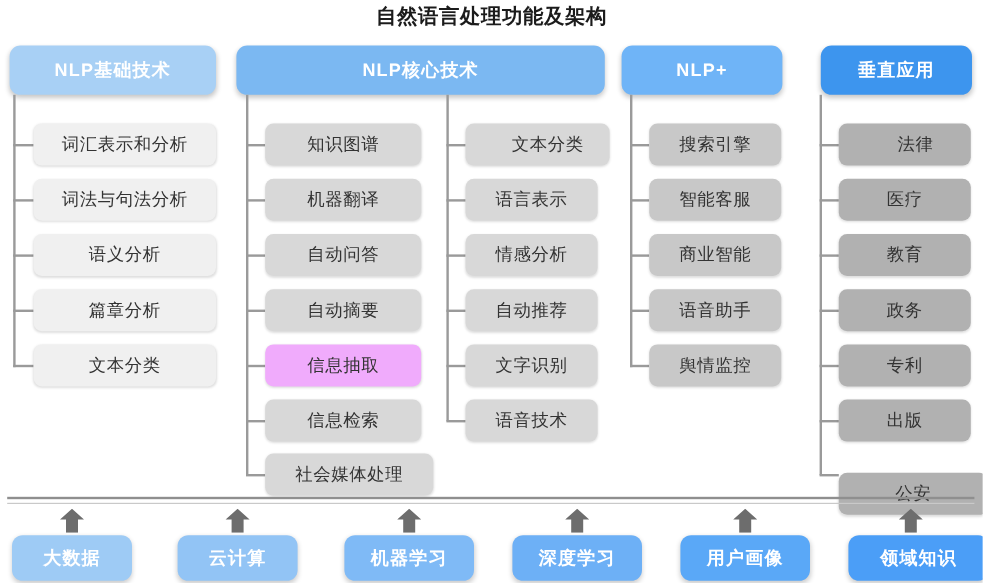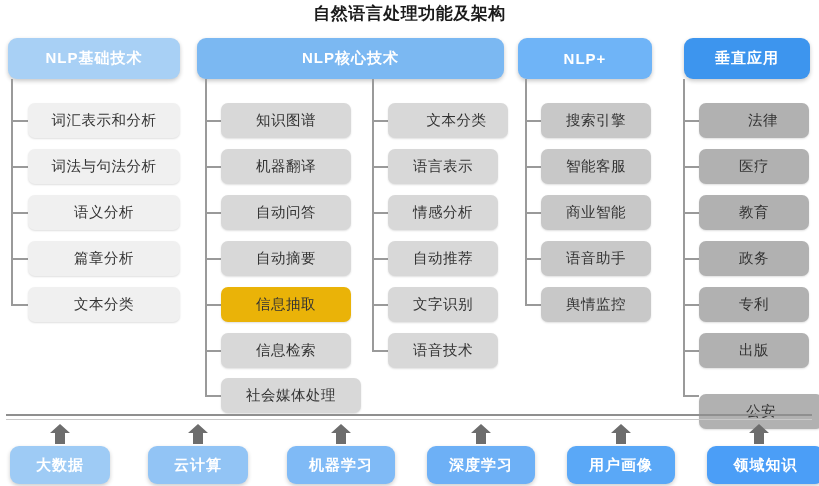--- a/index.html
+++ b/index.html
@@ -191,21 +191,21 @@
   <div class="leaf" style="left:221px; top:195px; width:130px; background:#d8d8d8;">
     <span>自动问答</span>
   </div>
 
   <div class="stub" style="left:205px; top:258px; width:16px;"></div>
   <div class="leaf" style="left:221px; top:241px; width:130px; background:#d8d8d8;">
     <span>自动摘要</span>
   </div>
 
   <div class="stub" style="left:205px; top:304px; width:16px;"></div>
-  <div class="leaf" style="left:221px; top:287px; width:130px; background:#eab308;">
+  <div class="leaf" style="left:221px; top:287px; width:130px; background:#f0abfc;">
     <span>信息抽取</span>
   </div>
 
   <div class="stub" style="left:205px; top:350px; width:16px;"></div>
   <div class="leaf" style="left:221px; top:333px; width:130px; background:#d8d8d8;">
     <span>信息检索</span>
   </div>
 
   <div class="stub" style="left:205px; top:395px; width:16px;"></div>
   <div class="leaf" style="left:221px; top:378px; width:140px; background:#d8d8d8;">

